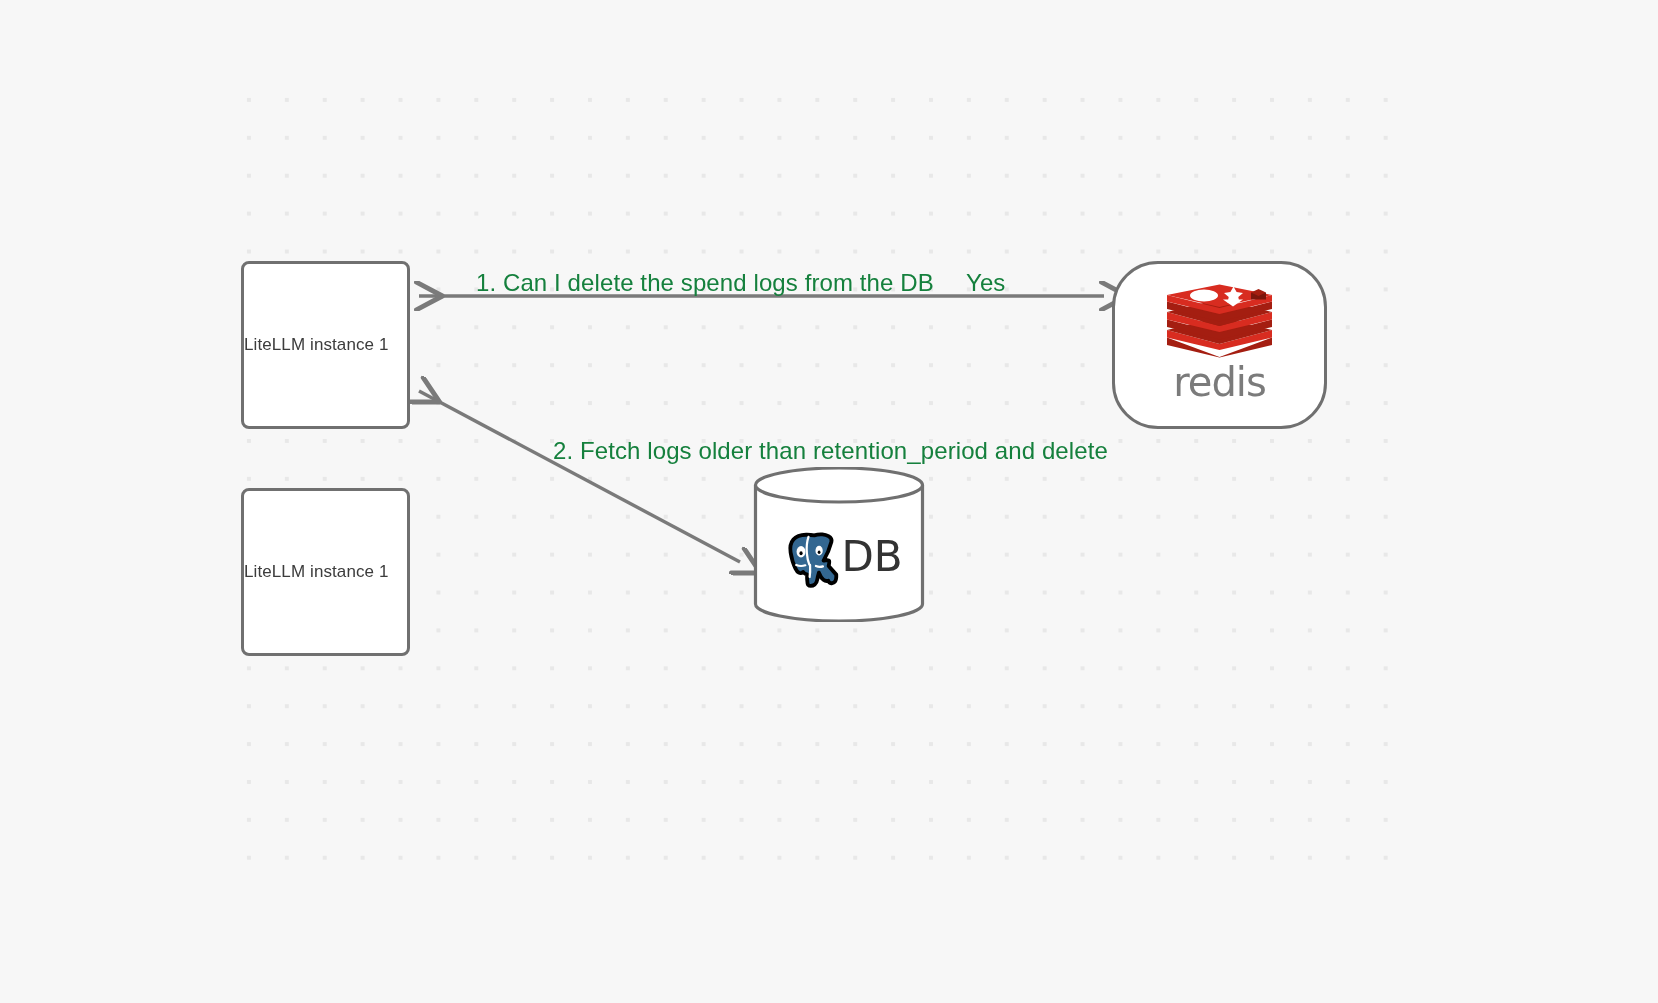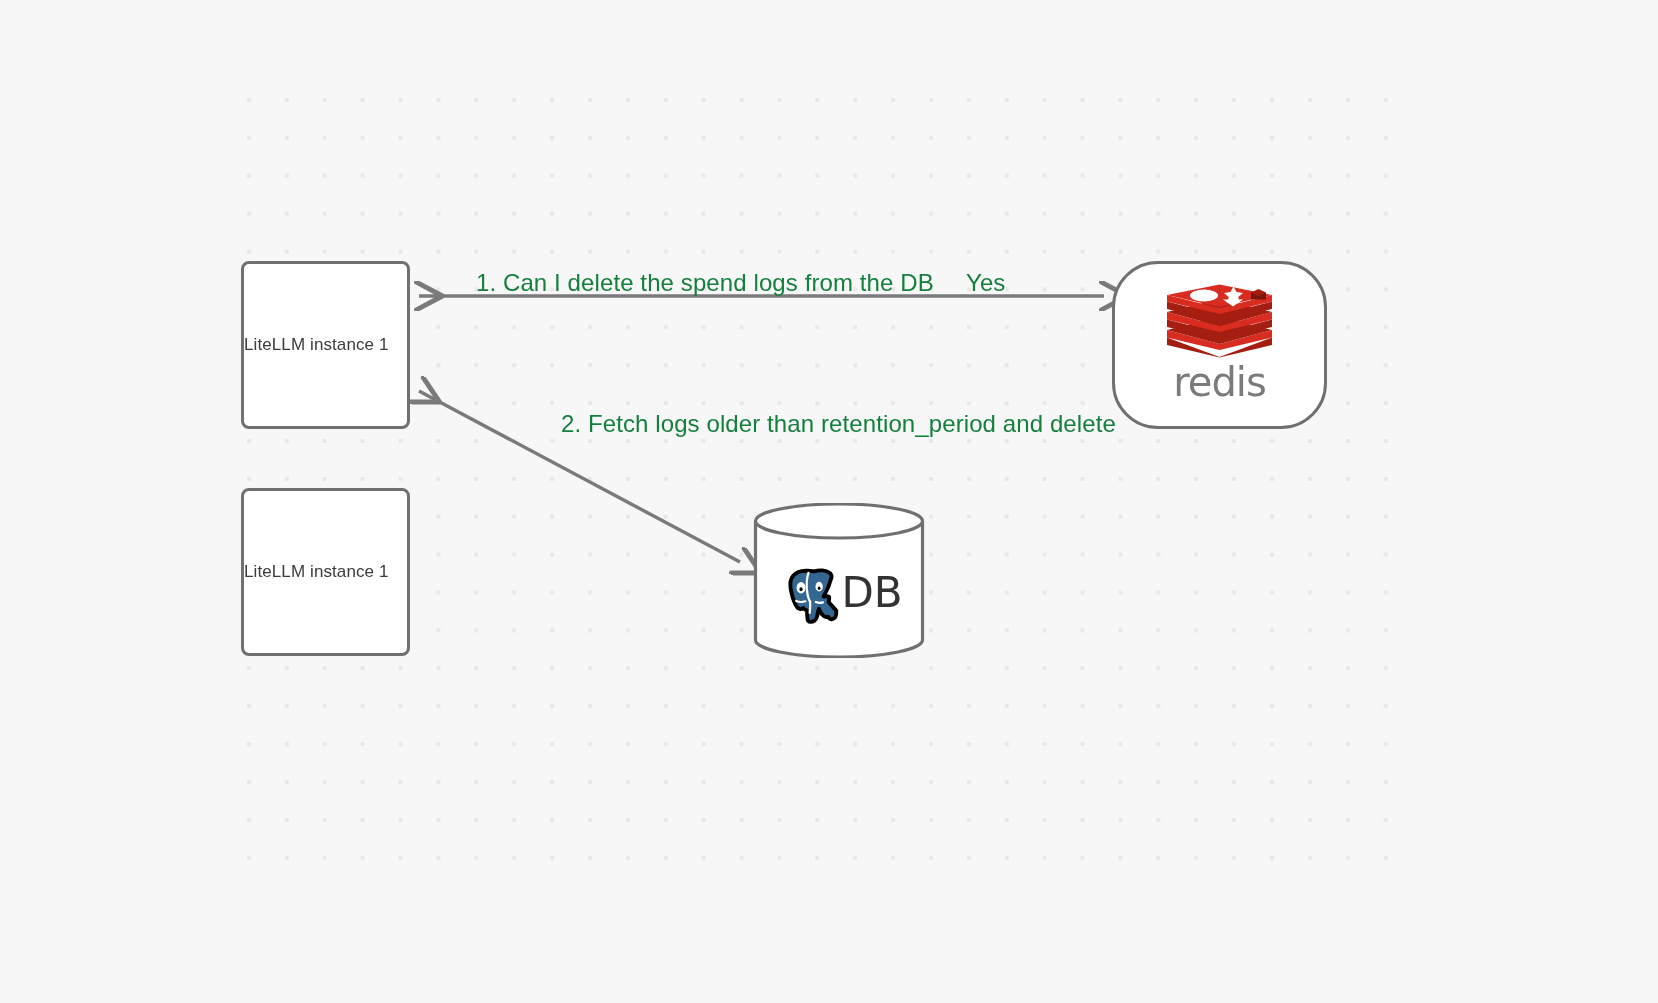--- a/index.html
+++ b/index.html
@@ -96,21 +96,21 @@
     color: #7b7b7b;
     letter-spacing: -1px;
     line-height: 1;
     margin-top: 4px;
   }
 
   
   #node-db {
     position: absolute;
     left: 753px;
-    top: 503px;
+    top: 467px;
     width: 192px;
     height: 155px;
   }
   #node-db .db-svg {
     position: absolute;
     left: 0;
     top: 0;
   }
   #node-db .db-content {
     position: absolute;
@@ -137,21 +137,21 @@
     position: absolute;
     font-family: "Liberation Sans", sans-serif;
     font-size: 24px;
     font-weight: normal;
     color: #15803d;
     white-space: nowrap;
     letter-spacing: 0.1px;
   }
   #label-edge-1 { left: 476px; top: 269px; }
   #label-edge-1-answer { left: 966px; top: 269px; }
-  #label-edge-2 { left: 553px; top: 410px; margin-left: 8px; }
+  #label-edge-2 { left: 553px; top: 437px; }
 </style>
 </head>
 <body>
 
 <div id="canvas">
 
   <div id="dot-grid"></div>
 
   <svg id="edges" viewBox="0 0 1658 1003" width="1658" height="1003" xmlns="http://www.w3.org/2000/svg">
     <defs>

